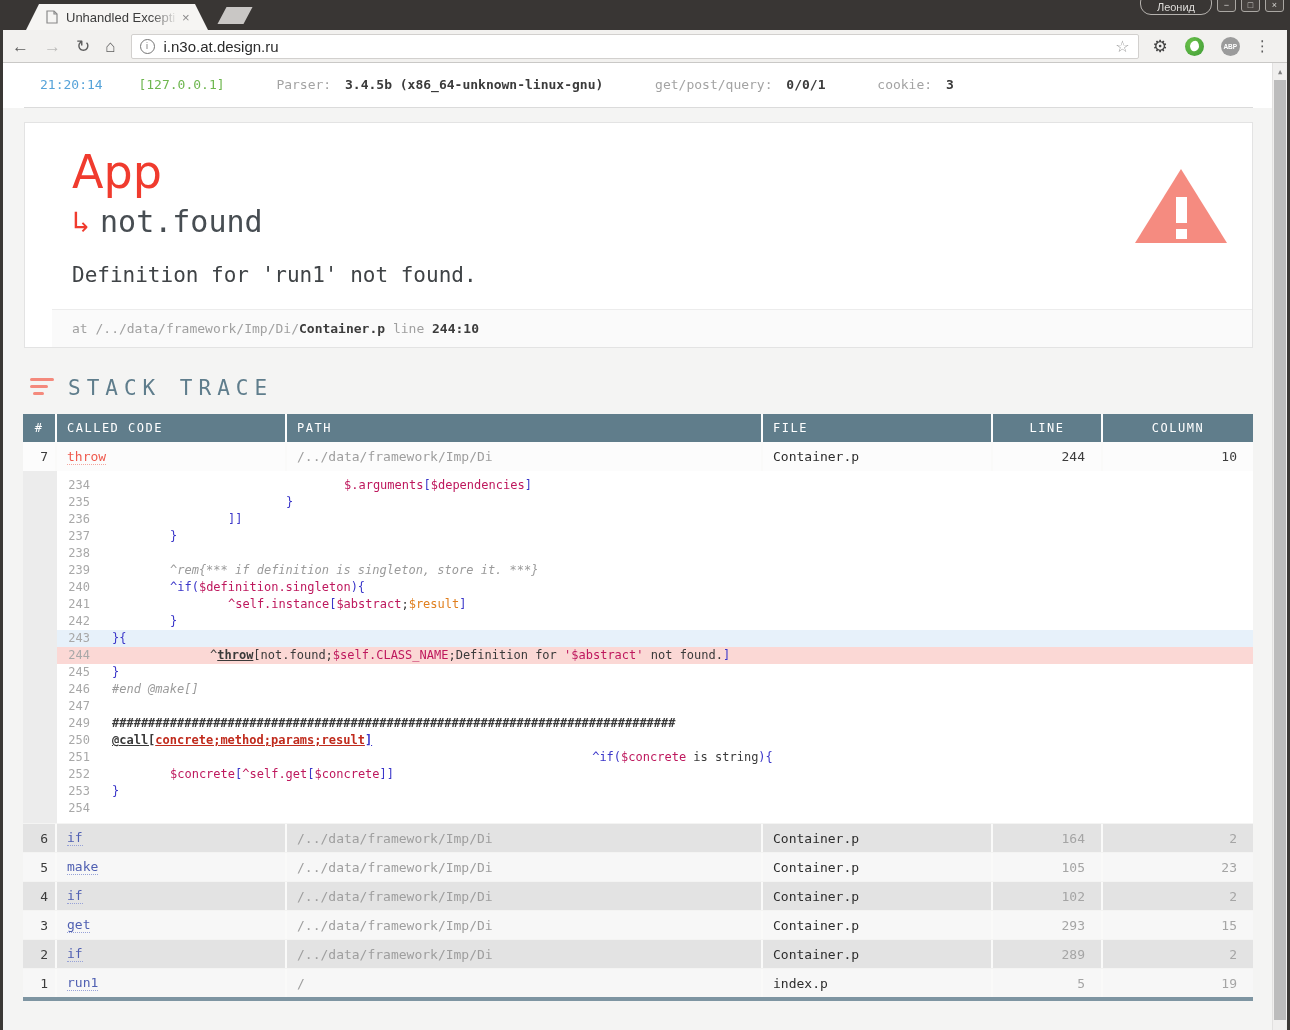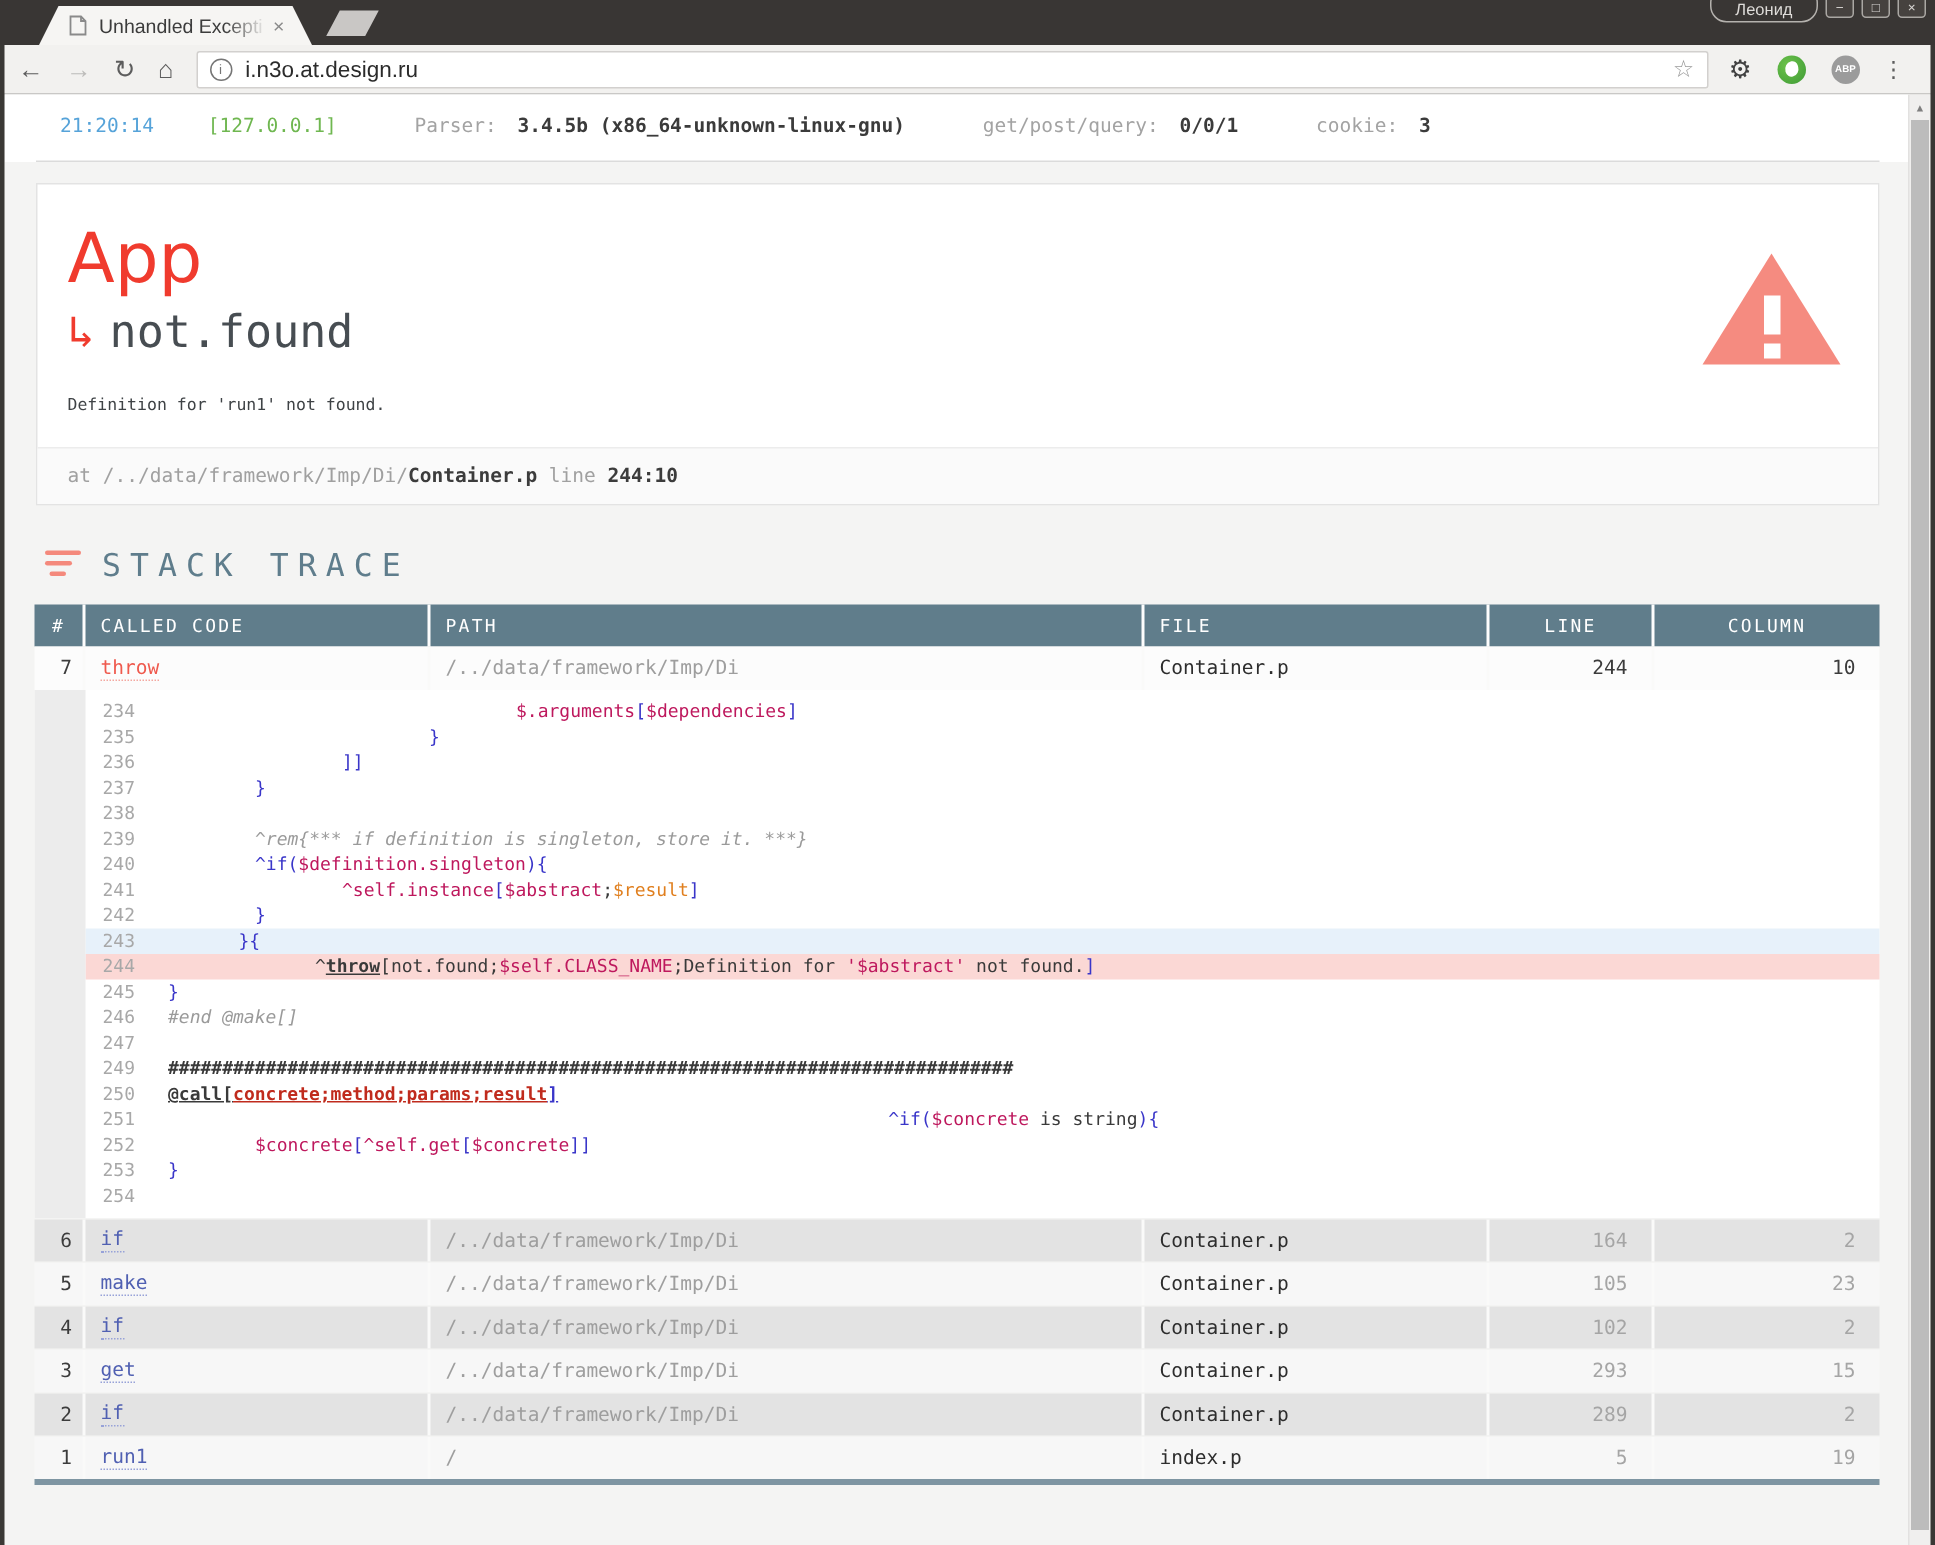--- a/index.html
+++ b/index.html
@@ -55,26 +55,26 @@
   .page{position:absolute;top:63px;left:3px;right:17px;bottom:0;overflow:hidden;background:#f4f4f3;}
   .statusbar{background:#fff;padding:14px 16px 16px 37px;font-size:13px;position:relative;
     white-space:nowrap;}
   .statusbar::after{content:"";position:absolute;left:21px;right:20px;bottom:0;
     border-bottom:1px solid #dbdbdb;}
   .st-time{color:#56a3d9;}
   .st-ip{color:#6fb750;margin-left:28px;}
   .st-label{color:#a3a3a3;margin-left:44px;}
   .st-val{color:#3b3b3b;font-weight:bold;margin-left:6px;}
   
-  .error-card{margin:14px 20px 0 21px;background:#fff;border:1px solid #e3e3e3;position:relative;}
+  .error-card{margin:14px 20px 0 21px;background:#fff;border:1px solid #e3e3e3;position:relative;padding-left:27px;}
   .err-title{margin:24px 0 0 20px;font-family:"DejaVu Sans",sans-serif;font-size:46px;
     line-height:50px;color:#f03b2e;font-weight:normal;}
   .err-sub{margin:10px 0 0 20px;font-size:30px;line-height:30px;color:#474d52;}
   .err-arrow{color:#f03b2e;margin-right:10px;}
-  .err-msg{margin:26px 0 22px 20px;font-size:11px;color:#3f4346;}
+  .err-msg{margin:26px 0 22px 20px;font-size:21px;color:#3f4346;}
   .err-footer{background:#fafafa;border-top:1px solid #ececec;padding:11px 20px;font-size:13px;}
   .f-gray{color:#a0a0a0;}
   .f-bold{color:#3c3c3c;font-weight:bold;}
   .warn-tri{position:absolute;top:46px;right:25px;width:0;height:0;
     border-left:46px solid transparent;border-right:46px solid transparent;
     border-bottom:74px solid #f58b80;}
   .warn-excl{position:absolute;top:28px;left:-5.5px;width:11px;height:26px;background:#fff;}
   .warn-excl::after{content:"";position:absolute;left:0;top:32px;width:11px;height:10px;background:#fff;}
   
   .section-head{margin:28px 0 14px 27px;display:flex;align-items:center;}
@@ -105,21 +105,21 @@
   .cell.c4,.cell.c5{justify-content:flex-end;padding-right:16px;color:#a5a5a5;}
   .trow.active .cell.c4,.trow.active .cell.c5{color:#3c3c3c;}
   .lk{color:#5060b2;border-bottom:1px dotted #97a2d8;line-height:15px;}
   .lk.red{color:#ef5a4e;border-bottom-color:#f3a8a0;}
   
   .code{background:#fff;position:relative;padding:6px 0;}
   .gutter{position:absolute;left:0;top:0;bottom:0;width:34px;background:#ececec;z-index:2;}
   .cl{display:flex;height:17px;line-height:17px;font-size:12px;margin-left:34px;white-space:pre;}
   .cl .ln{flex:0 0 33px;text-align:right;color:#a8a8a8;}
   .cl .lc{flex:1;}
-  .hl-blue{background:#e7f1fa;gap:47px;}
+  .hl-blue{background:#e7f1fa;}
   .hl-red{background:#fbd8d5;}
   .s-v{color:#be185d;} .s-b{color:#3a36c9;} .s-o{color:#e07f1e;}
   .s-c{color:#9a9a9a;font-style:italic;} .s-p{color:#3a3a3a;}
   .s-h{color:#3a3a3a;font-weight:bold;}
   .s-tu{color:#3a3a3a;font-weight:bold;text-decoration:underline;}
   .s-vu{color:#c02b1d;font-weight:bold;text-decoration:underline;}
   .s-bu{color:#3a36c9;font-weight:bold;text-decoration:underline;}
   .tbar{height:4px;background:#7e95a2;}
 </style>
 </head>

